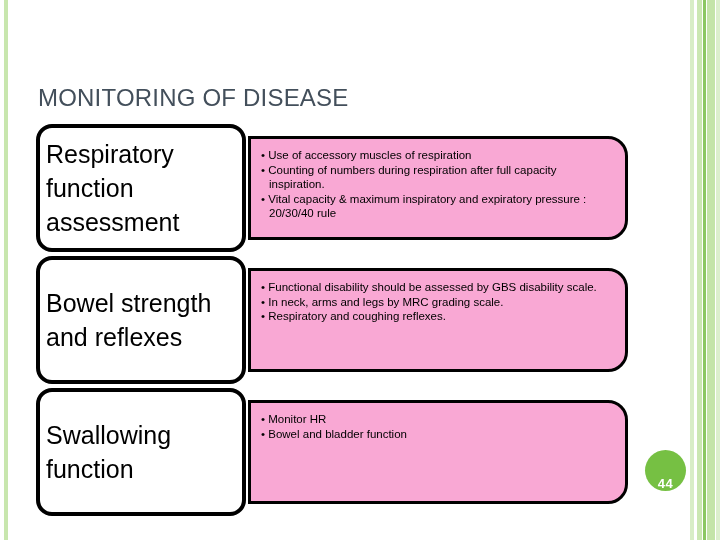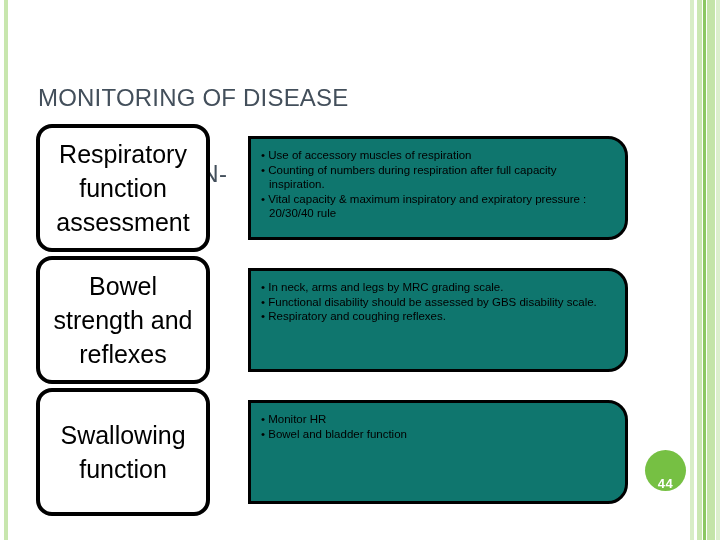--- a/index.html
+++ b/index.html
@@ -58,21 +58,21 @@
   
   .detail-panel {
     position: absolute;
     left: 248px;
     top: 14px;
     width: 380px;
     height: 104px;
     box-sizing: border-box;
     border: 3px solid #000000;
     border-radius: 0 20px 20px 0;
-    background: #0f766e;
+    background: #f9a8d4;
     padding: 9px 20px 6px 10px;
   }
   .detail-list {
     margin: 0;
     padding: 0;
     list-style: none;
   }
   .detail-list li {
     font-size: 11.5px;
     line-height: 14.5px;
@@ -83,30 +83,30 @@
   }
   .detail-list li::before {
     content: "\2022\00a0";
   }
 
   
   .category-box {
     position: absolute;
     left: 36px;
     top: 2px;
-    width: 174px;
+    width: 210px;
     height: 128px;
     box-sizing: border-box;
     border: 4px solid #000000;
     border-radius: 16px;
     background: #ffffff;
     display: flex;
     align-items: center;
     justify-content: center;
-    text-align: center;
+    text-align: left;
     z-index: 2;
   }
   .category-label {
     font-size: 25px;
     line-height: 34px;
     color: #000000;
     padding: 0 6px;
   }
 
   
@@ -155,22 +155,22 @@
     </ul>
   </div>
   <div class="category-box">
     <div class="category-label">Respiratory function assessment</div>
   </div>
 </div>
 
 <div class="row row-2">
   <div class="detail-panel">
     <ul class="detail-list">
+      <li>Functional disability should be assessed by GBS disability scale.</li>
       <li>In neck, arms and legs by MRC grading scale.</li>
-      <li>Functional disability should be assessed by GBS disability scale.</li>
       <li>Respiratory and coughing reflexes.</li>
     </ul>
   </div>
   <div class="category-box">
     <div class="category-label">Bowel strength and reflexes</div>
   </div>
 </div>
 
 <div class="row row-3">
   <div class="detail-panel">

